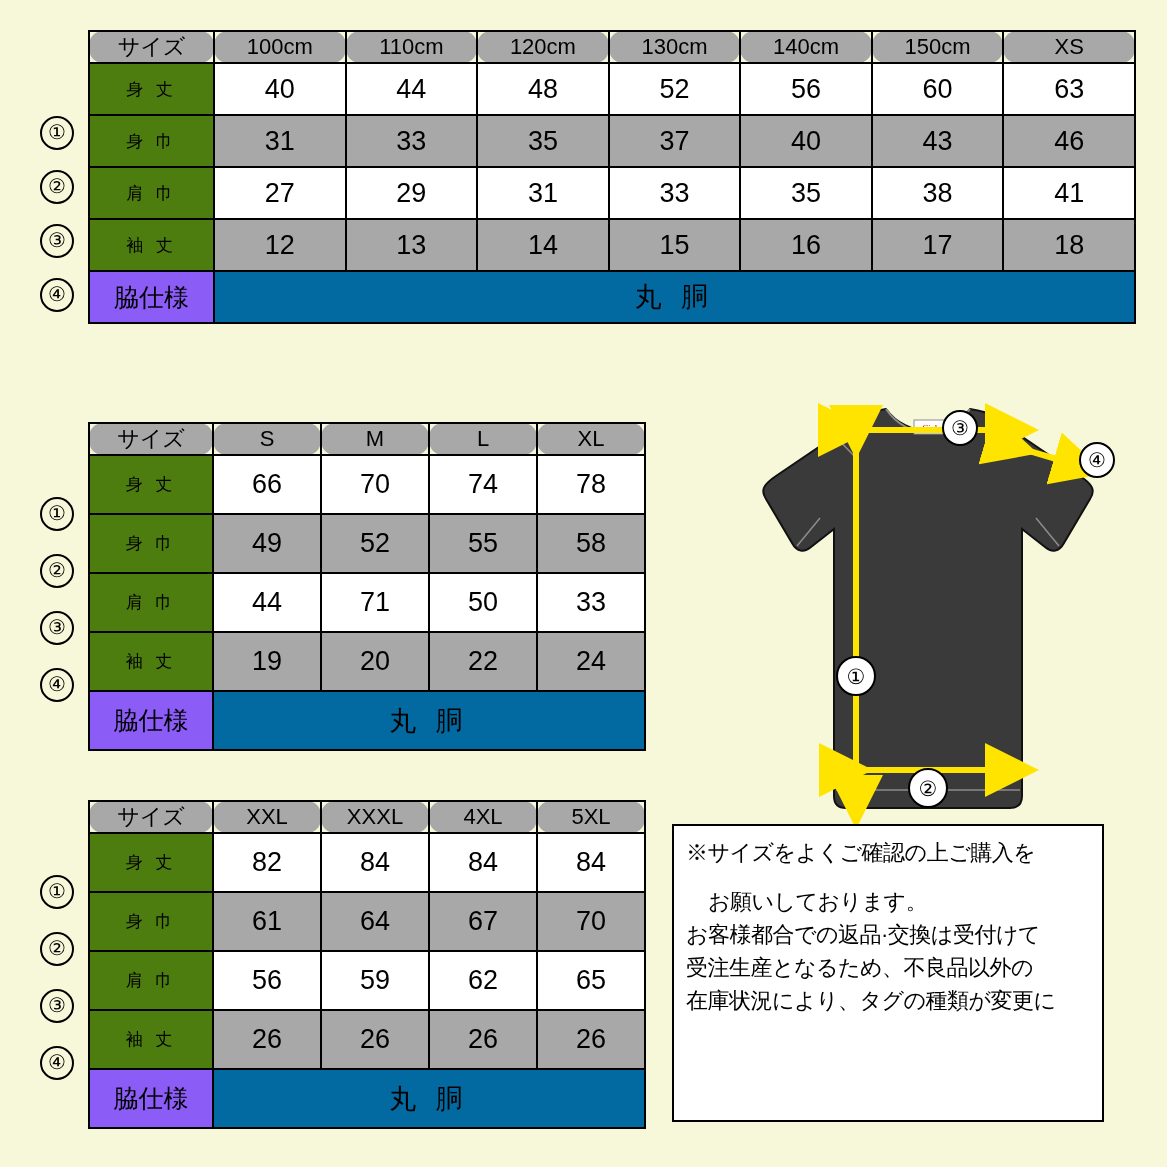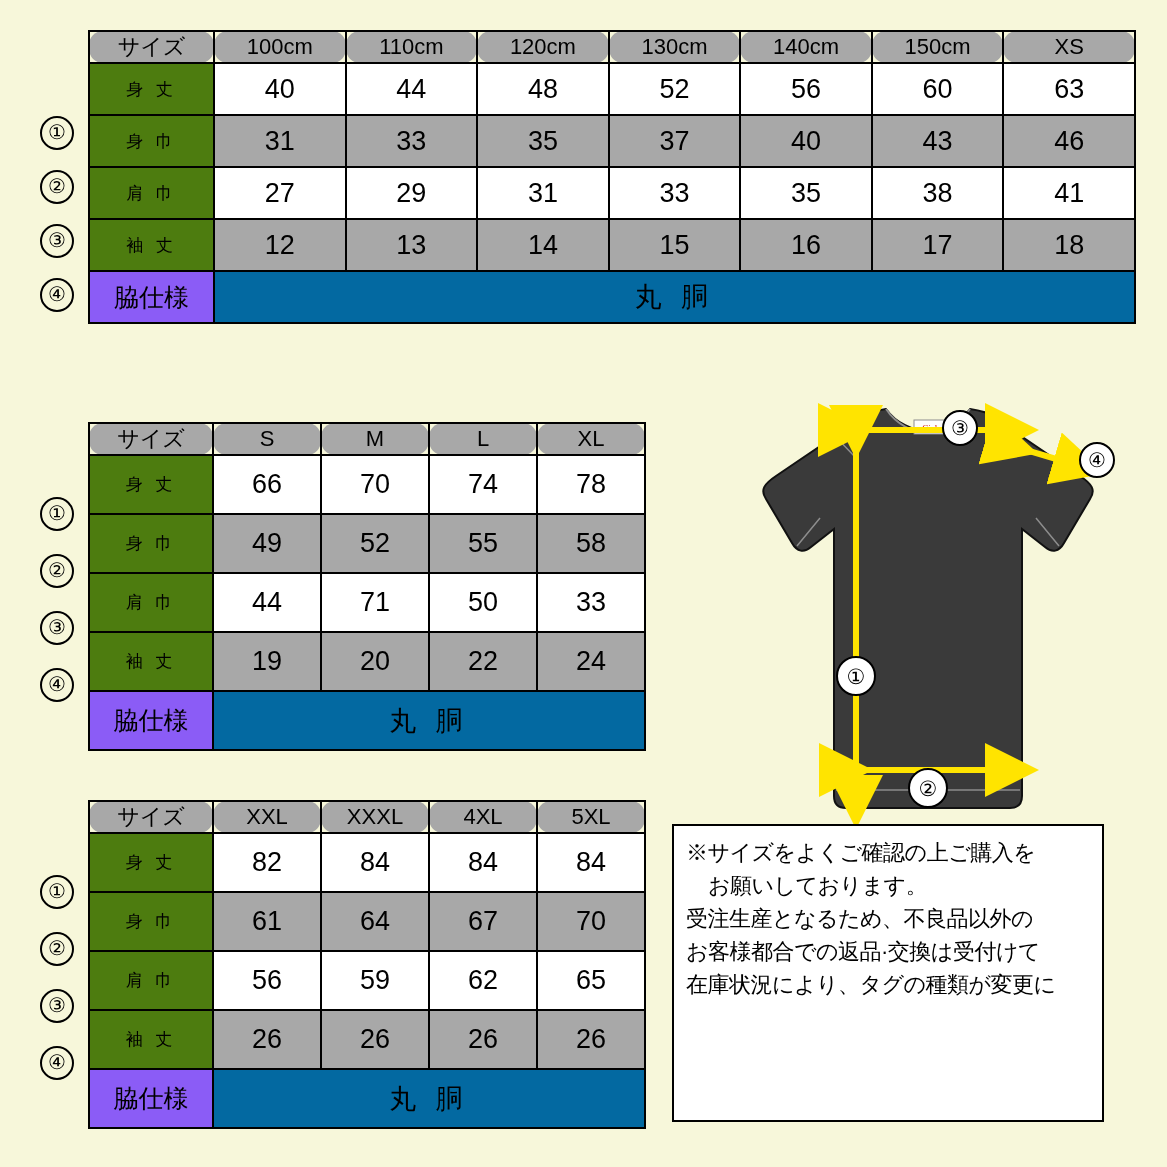--- a/index.html
+++ b/index.html
@@ -104,20 +104,21 @@
     padding: 10px 4px 8px 12px;
   }
   #notes p {
     margin: 0;
     font-size: 22px;
     line-height: 33px;
     letter-spacing: -0.5px;
   }
   #notes p.indent {
     padding-left: 22px;
+    margin-top: 16px;
   }
 </style>
 </head>
 <body>
 
 <div>
   <div class="circnum" style="left:40px; top:116px;">①</div>
   <div class="circnum" style="left:40px; top:170px;">②</div>
   <div class="circnum" style="left:40px; top:224px;">③</div>
   <div class="circnum" style="left:40px; top:278px;">④</div>
@@ -370,16 +371,16 @@
     <text x="196" y="286" font-size="21" text-anchor="middle" fill="#000" font-family="'Liberation Serif', serif">①</text>
 
     <circle cx="268" cy="390" r="19" fill="#fff" stroke="#000" stroke-width="2"></circle>
     <text x="268" y="398" font-size="21" text-anchor="middle" fill="#000" font-family="'Liberation Serif', serif">②</text>
   </g>
 </svg>
 
 <div id="notes">
   <p>※サイズをよくご確認の上ご購入を</p>
   <p class="indent">お願いしております。</p>
+  <p>お客様都合での返品·交換は受付けて</p>
   <p>受注生産となるため、不良品以外の</p>
-  <p>お客様都合での返品·交換は受付けて</p>
   <p>在庫状況により、タグの種類が変更に</p>
 </div>
 
 </body></html>

